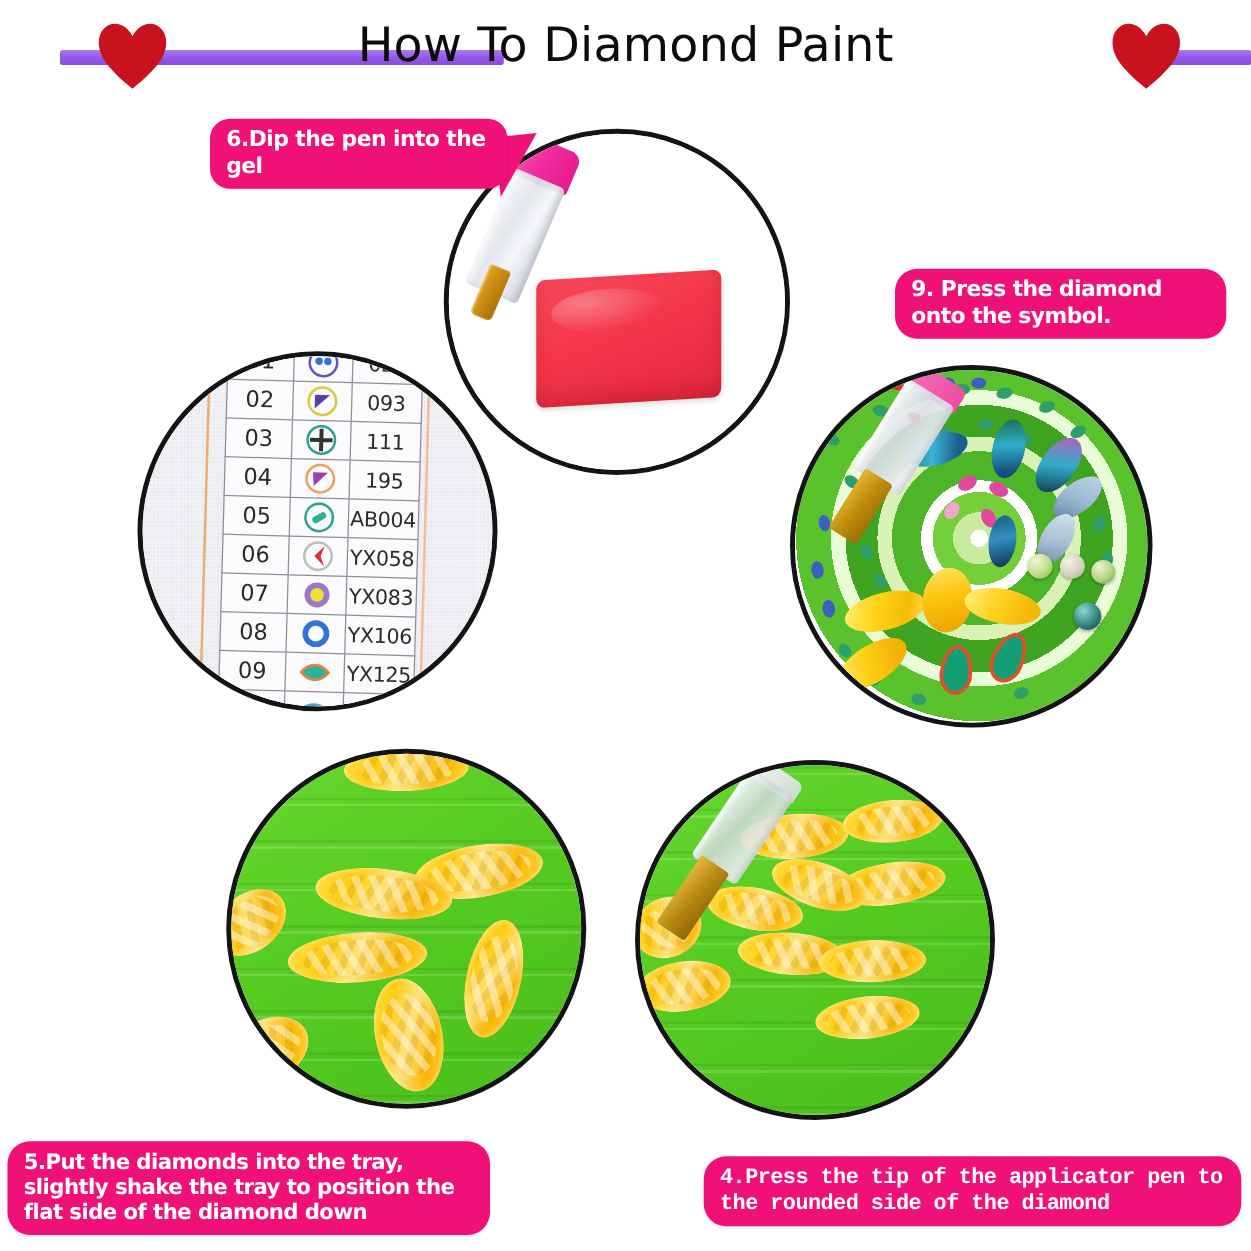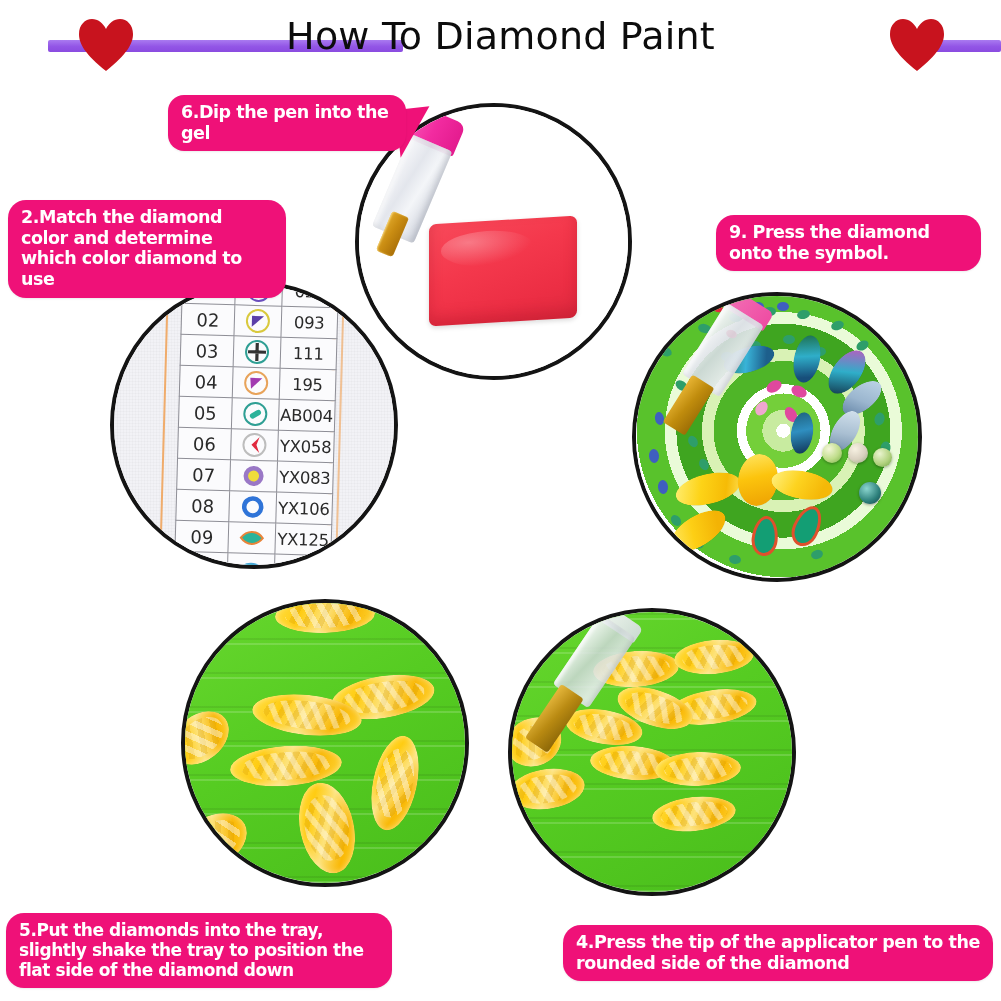--- a/index.html
+++ b/index.html
@@ -337,21 +337,20 @@
                   </div>
               </td>
               <td class="code"></td>
             </tr>
           </tbody>
         </table>
       </div>
     </div>
   </div>
 
-  <div class="label two-line" style="left:8px; top:200px; width:278px;">2.Match the diamond color and determine which color diamond to use</div>
 
   <div class="circle c5" style="left:632px; top:292px; width:290px; height:290px;">
     <div class="inner">
       <div class="mandala"></div>
       <div class="mandala-dots">
 
         <div class="mdot" style="left:8%;  top:18%; width:13px; height:9px; background:#2e9e6a; transform:rotate(25deg);"></div>
         <div class="mdot" style="left:14%; top:30%; width:13px; height:9px; background:#2e9e6a; transform:rotate(35deg);"></div>
         <div class="mdot" style="left:6%;  top:42%; width:13px; height:9px; background:#3f5fc0; transform:rotate(80deg);"></div>
         <div class="mdot" style="left:4%;  top:55%; width:14px; height:10px; background:#3f5fc0; transform:rotate(85deg);"></div>
@@ -447,15 +446,15 @@
       <div class="pen-sm" style="left:6%; top:-6%; width:34%; height:66%; transform:rotate(34deg);">
         <div style="position:absolute;left:26%;top:3%;width:48%;height:10%;background:linear-gradient(100deg,rgba(250,250,252,.95),rgba(215,220,228,.9));border-radius:6px 6px 2px 2px;"></div>
         <div style="position:absolute;left:27%;top:10%;width:46%;height:46%;background:linear-gradient(100deg,rgba(252,253,255,.94),rgba(205,215,215,.85) 45%,rgba(243,246,248,.92));border-radius:4px;box-shadow:inset -3px 0 5px rgba(110,125,120,.3), inset 3px 0 4px rgba(255,255,255,.85);"></div>
         <div style="position:absolute;left:35%;top:53%;width:28%;height:35%;background:linear-gradient(100deg,#e7b93e,#b98a12 50%,#8c6707);border-radius:3px;"></div>
       </div>
     </div>
   </div>
 
   <div class="label two-line" style="left:6px; top:913px; width:386px; font-size:17px;">5.Put the diamonds into the tray, slightly shake the tray to position the flat side of the diamond down</div>
 
-  <div class="label two-line" style="left:563px; top:925px; width:430px; font-size:17.5px;">4.Press the tip of the applicator pen to the rounded side of the diamond</div>
+  <div class="label two-line" style="left:563px; top:925px; width:430px; font-size:17.5px;font-family:Liberation Mono, monospace;">4.Press the tip of the applicator pen to the rounded side of the diamond</div>
 
 </div>
 
 </body></html>

